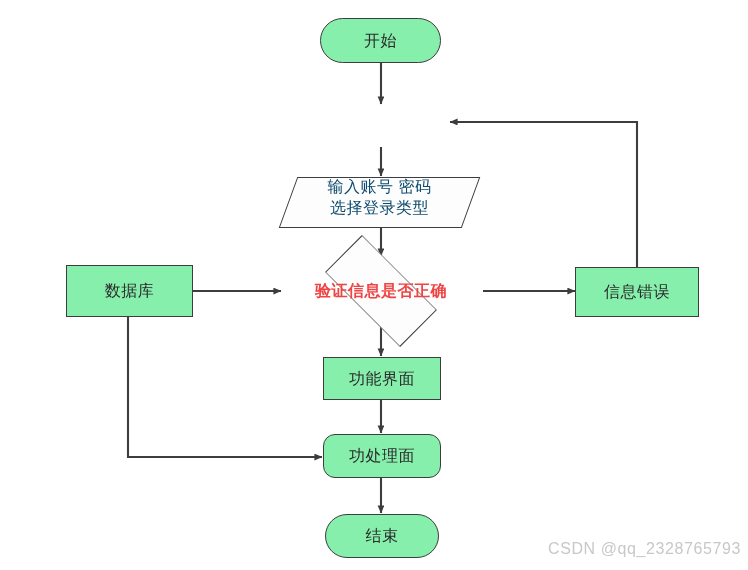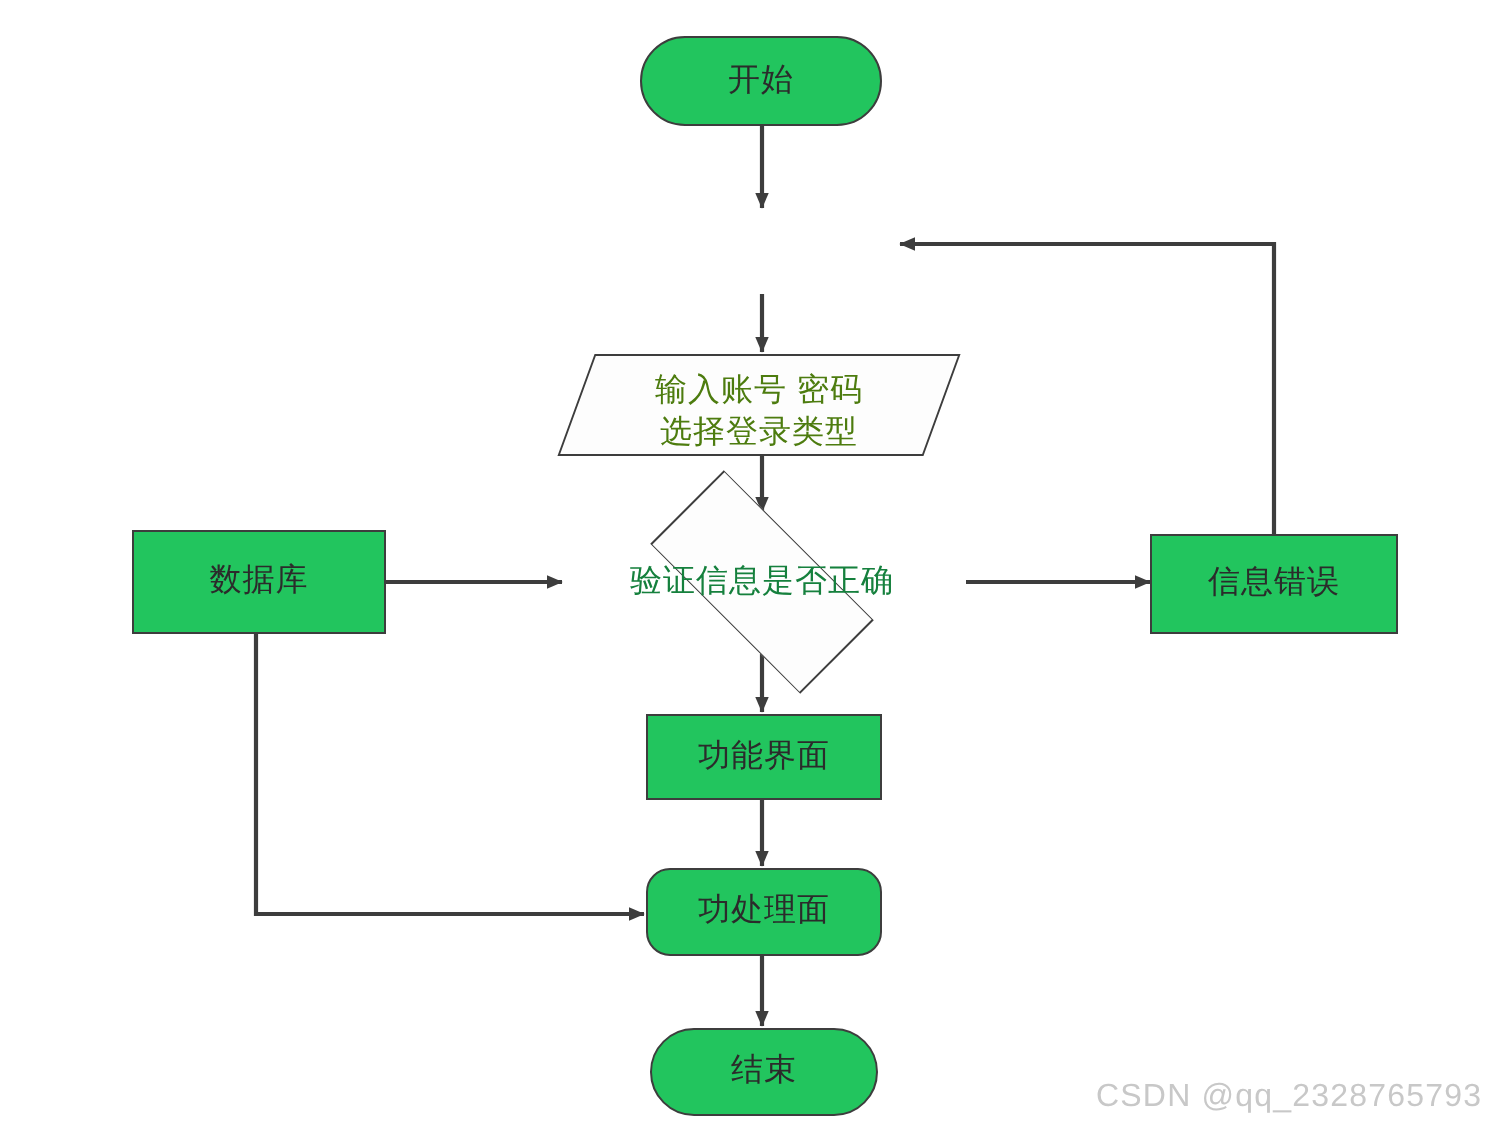--- a/index.html
+++ b/index.html
@@ -21,21 +21,21 @@
   }
   svg.edges {
     position: absolute;
     left: 0;
     top: 0;
     width: 748px;
     height: 570px;
   }
   .node {
     position: absolute;
-    background: #22c55e;
+    background: #86efac;
     border: 1.4px solid #3d3d3d;
     box-sizing: border-box;
     display: flex;
     align-items: center;
     justify-content: center;
     text-align: right;
     color: #2b2b2b;
     font-size: 16px;
     line-height: 1.25;
     letter-spacing: 0.5px;
@@ -73,42 +73,43 @@
     box-sizing: border-box;
     transform: rotate(45deg);
   }
   .shape-wrap .label {
     position: absolute;
     left: 0;
     top: 0;
     width: 100%;
     height: 100%;
     display: flex;
-    align-items: flex-end;
+    align-items: flex-start;
     justify-content: center;
     text-align: center;
-    color: #4d7c0f;
+    color: #0c4a6e;
     font-size: 16px;
     line-height: 1.3;
     letter-spacing: 0.5px;
     white-space: nowrap;
   }
   .diamond-outer {
     overflow: visible;
   }
   .diamond-label {
     position: absolute;
     top: 50%;
     left: 50%;
     transform: translate(-50%, -50%);
     white-space: nowrap;
     font-size: 16px;
-    color: #15803d;
+    color: #ef4444;
     letter-spacing: 0.5px;
     z-index: 3;
+    font-weight: bold;
   }
   .watermark {
     position: absolute;
     color: #c8c8c8;
     font-size: 16px;
     letter-spacing: 0.6px;
     z-index: 4;
     white-space: nowrap;
   }
 </style>

